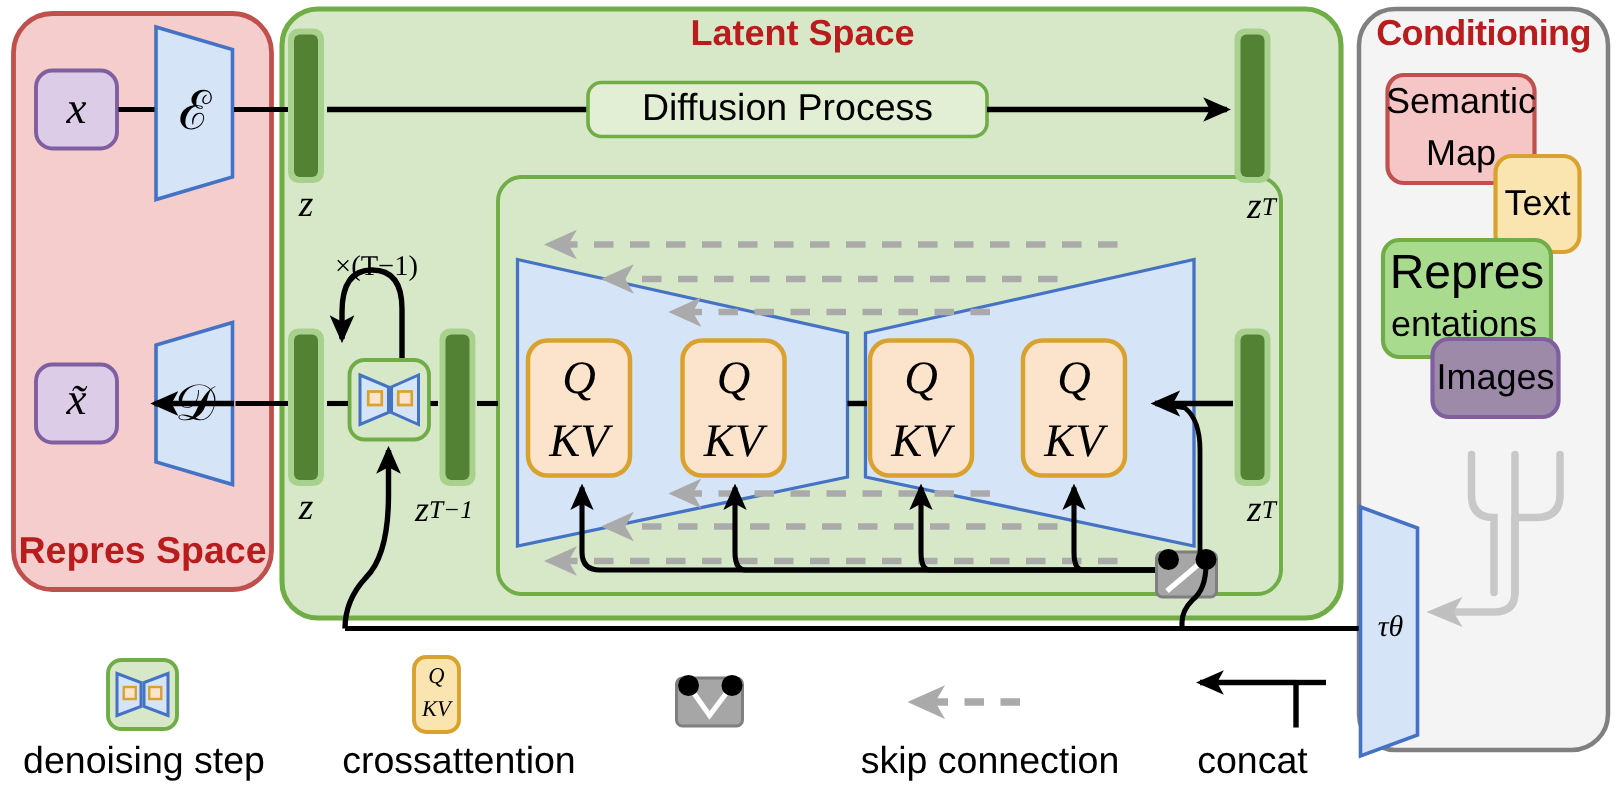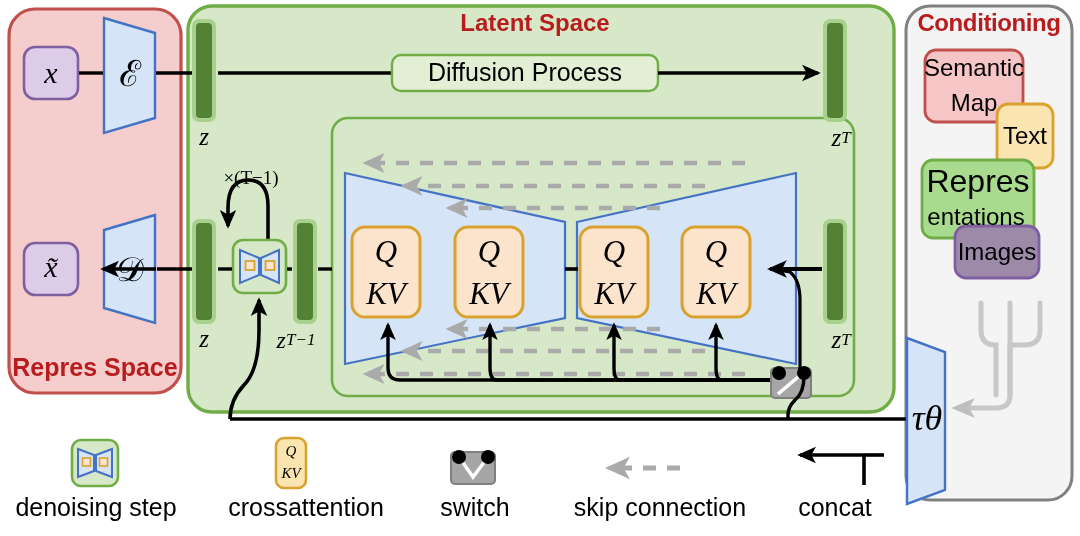--- a/index.html
+++ b/index.html
@@ -250,24 +250,23 @@
   <div class="lbl" style="left:925px;top:50px;width:98px;height:36px;font-size:24px;">Semantic</div>
   <div class="lbl" style="left:925px;top:86px;width:98px;height:34px;font-size:24px;">Map</div>
 
   <div class="lbl" style="left:997px;top:104px;width:56px;height:64px;font-size:24px;">Text</div>
 
   <div class="lbl" style="left:922px;top:162px;width:112px;height:38px;font-size:32px;">Repres</div>
   <div class="lbl" style="left:922px;top:198px;width:108px;height:38px;font-size:24px;">entations</div>
 
   <div class="lbl" style="left:955px;top:226px;width:84px;height:52px;font-size:24px;">Images</div>
 
-  <div class="lbl serif" style="left:902px;top:398px;width:50px;height:40px;font-size:36px;font-style:italic;">τθ</div>
+  <div class="lbl serif" style="left:902px;top:398px;width:50px;height:40px;font-size:20px;font-style:italic;">τθ</div>
 
   <div class="lbl" style="left:8px;top:492px;width:176px;height:32px;font-size:25px;">denoising step</div>
   <div class="lbl" style="left:216px;top:492px;width:180px;height:32px;font-size:25px;">crossattention</div>
-  <div class="lbl" style="left:420px;top:492px;width:110px;height:32px;font-size:25px;">switch</div>
   <div class="lbl" style="left:560px;top:492px;width:200px;height:32px;font-size:25px;">skip connection</div>
   <div class="lbl" style="left:780px;top:492px;width:110px;height:32px;font-size:25px;">concat</div>
 
   <div class="lbl serif" style="left:276px;top:440px;width:30px;height:24px;font-size:15px;font-style:italic;">Q</div>
   <div class="lbl serif" style="left:276px;top:462px;width:30px;height:24px;font-size:15px;font-style:italic;">KV</div>
 
 </div>
 
 </body></html>

